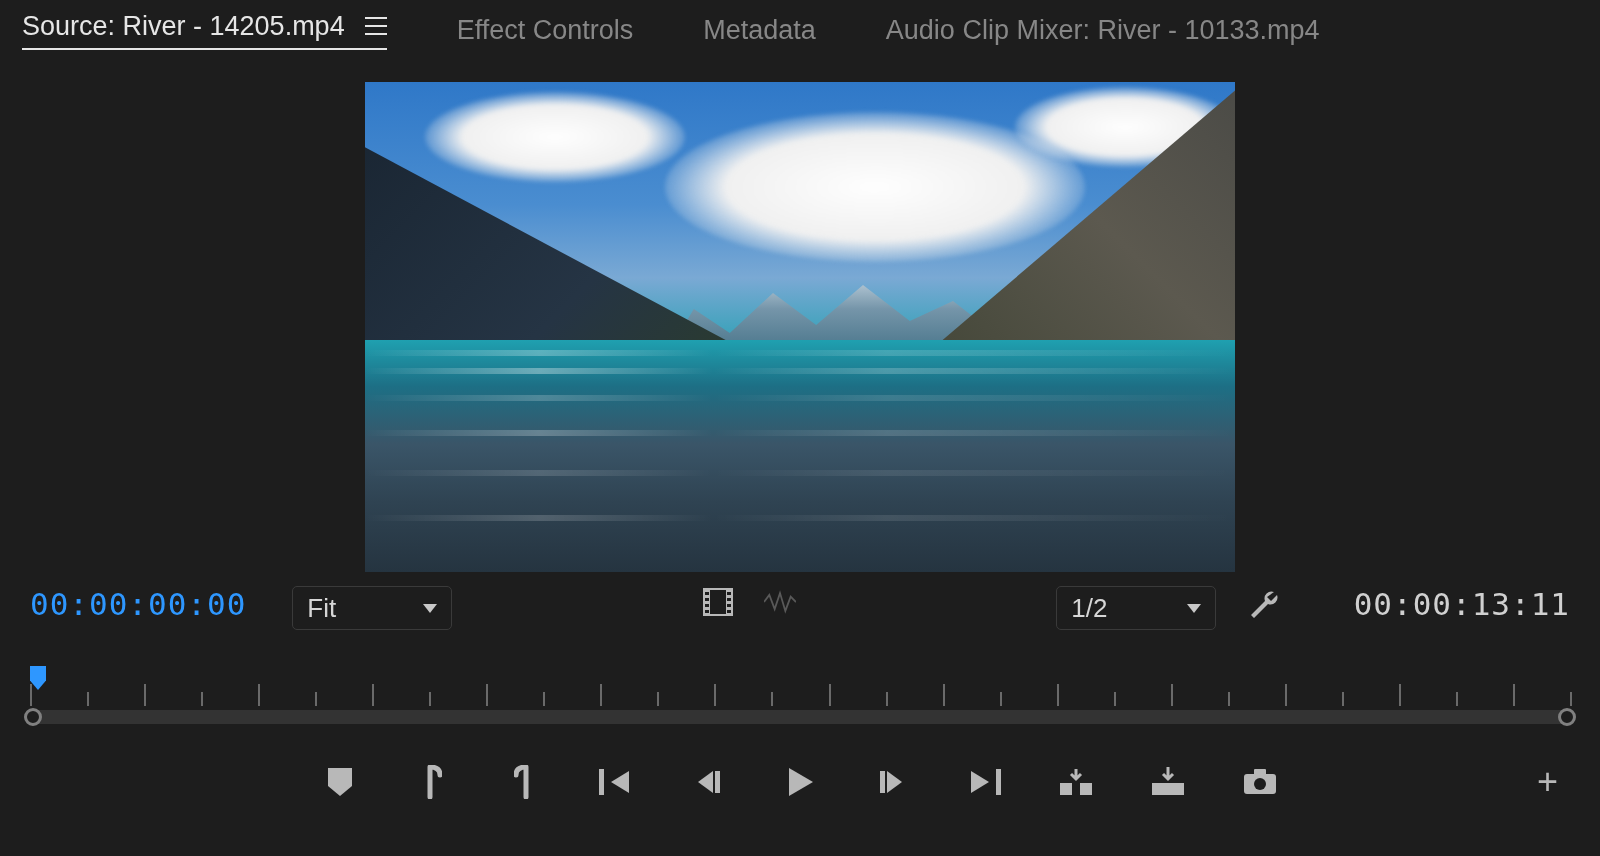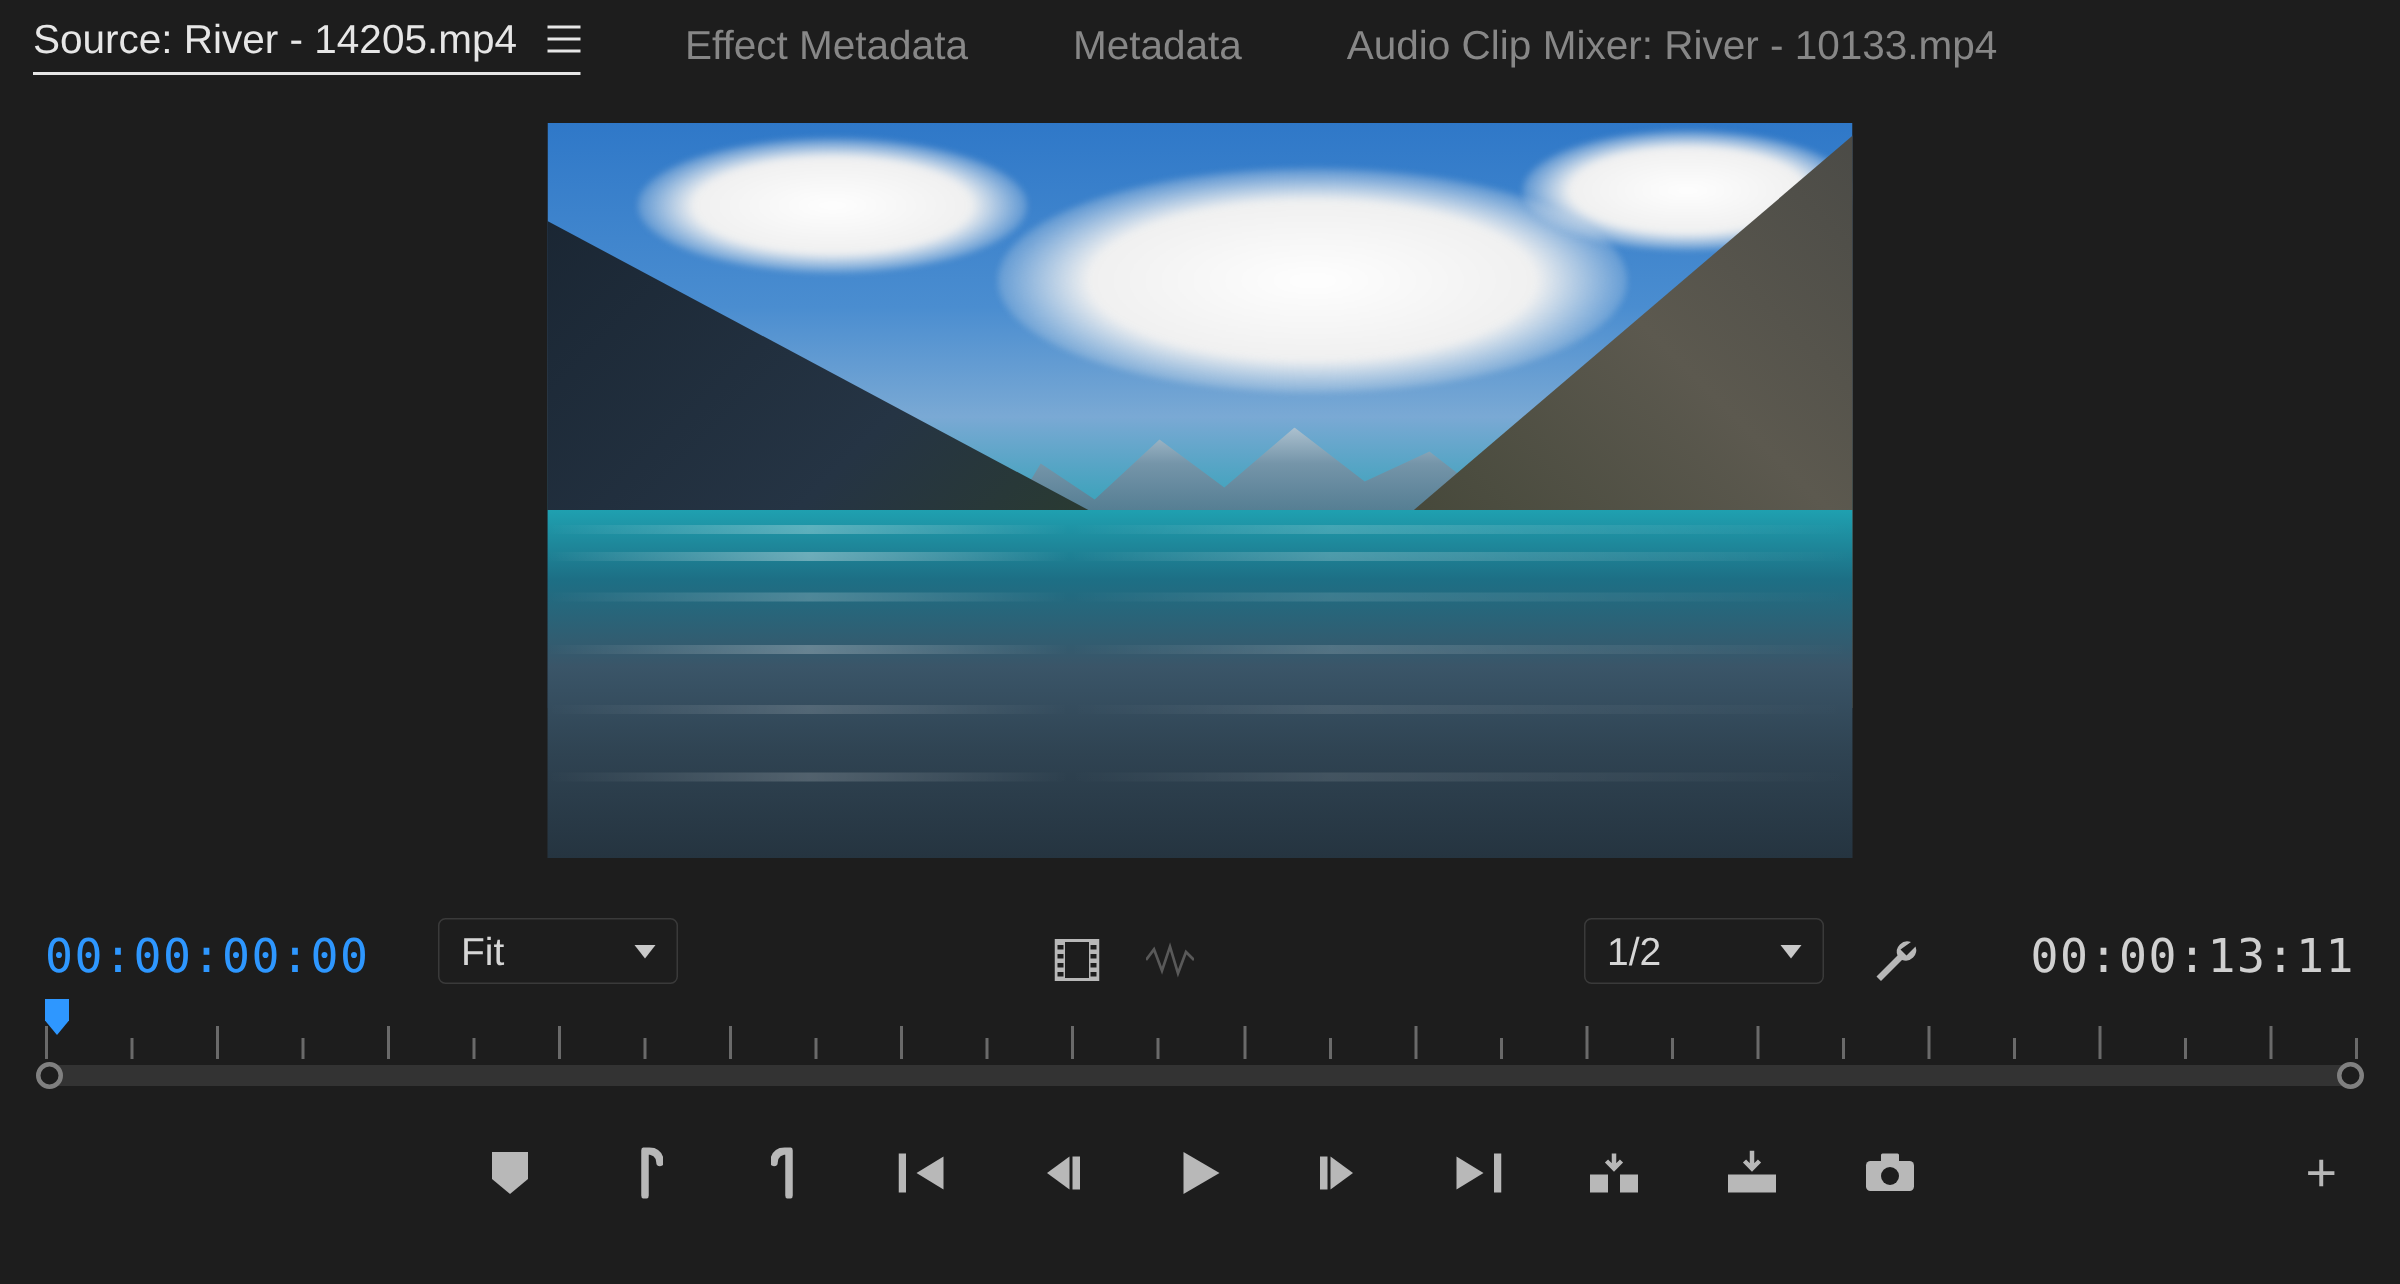--- a/index.html
+++ b/index.html
@@ -11,21 +11,21 @@
   .hamburger span{display:block;height:2px;background:#e6e6e6;}
   .viewer{display:flex;justify-content:center;margin-top:22px;}
   .frame{width:870px;height:490px;position:relative;overflow:hidden;}
   .sky{position:absolute;inset:0;background:linear-gradient(to bottom,#2f78c8 0%,#4a8dd0 25%,#7aa9d4 40%,#2aa0b3 55%,#1f788e 62%,#355062 72%,#2d3e4e 100%);}
   .cloud{position:absolute;background:radial-gradient(ellipse at center,#fefefe 0%,#f0f0f0 50%,rgba(240,240,240,0) 75%);border-radius:50%;filter:blur(2px);}
   .mtn-l{position:absolute;left:-10px;top:60px;width:420px;height:330px;background:linear-gradient(135deg,#1a2633 0%,#253444 50%,#2e4021 100%);clip-path:polygon(0 0,100% 68%,82% 100%,0 100%);}
   .mtn-r{position:absolute;right:-10px;top:0;width:320px;height:390px;background:linear-gradient(225deg,#4a4a46 0%,#5c594f 40%,#3b4030 100%);clip-path:polygon(100% 0,100% 100%,10% 100%,0 70%);}
   .mtn-far{position:absolute;left:300px;top:195px;width:360px;height:80px;background:linear-gradient(to top,#4a6a80 0%,#7a92a4 60%,#cad6dd 100%);clip-path:polygon(0 100%,8% 40%,18% 70%,30% 20%,42% 60%,55% 10%,68% 55%,80% 30%,100% 100%);opacity:.85;}
   .water{position:absolute;left:0;right:0;top:258px;bottom:0;background:linear-gradient(to bottom,#1fa0b0 0%,#1d6f85 20%,#3a5568 45%,#2f4352 70%,#253440 100%);}
   .wave{position:absolute;left:0;right:0;height:6px;background:linear-gradient(90deg,rgba(255,255,255,.0) 0%,rgba(255,255,255,.5) 20%,rgba(255,255,255,.0) 40%,rgba(255,255,255,.3) 60%,rgba(255,255,255,0) 100%);opacity:.55;}
-  .ctrlrow{display:flex;align-items:flex-end;height:70px;margin-top:14px;padding:0 18px;font-size:28px;}
+  .ctrlrow{display:flex;align-items:flex-start;height:70px;margin-top:14px;padding:0 18px;font-size:28px;}
   .tc-in{color:#2e97ff;font-family:Consolas,monospace;font-size:31px;letter-spacing:1px;}
   .tc-out{color:#d0d0d0;font-family:Consolas,monospace;font-size:31px;letter-spacing:1px;margin-left:auto;}
   .dd{display:flex;align-items:center;justify-content:space-between;border:1px solid #3a3a3a;border-radius:5px;height:42px;padding:0 14px;color:#d6d6d6;font-size:26px;cursor:pointer;}
   .dd.fit{width:130px;margin-left:46px;}
   .dd.res{width:130px;margin-left:260px;}
   .chev{width:0;height:0;border-left:7px solid transparent;border-right:7px solid transparent;border-top:9px solid #c9c9c9;}
   .midicons{display:flex;gap:30px;margin-left:250px;align-items:center;}
   .ico{width:32px;height:32px;display:flex;align-items:center;justify-content:center;cursor:pointer;}
   svg{display:block;}
   .wrench{margin-left:30px;cursor:pointer;}
@@ -47,21 +47,21 @@
 
   <div class="tabs">
     <div class="tab active">
       <span>Source: River - 14205.mp4</span>
       <span class="hamburger">
           <span></span>
           <span></span>
           <span></span>
         </span>
     </div>
-    <div class="tab">Effect Metadata</div>
+    <div class="tab">Effect Controls</div>
     <div class="tab">Metadata</div>
     <div class="tab">Audio Clip Mixer: River - 10133.mp4</div>
   </div>
 
   <div class="viewer">
     <div class="frame">
       <div class="sky"></div>
       <div class="cloud" style="left:60px;top:10px;width:260px;height:90px;"></div>
       <div class="cloud" style="left:300px;top:30px;width:420px;height:150px;"></div>
       <div class="cloud" style="left:650px;top:5px;width:220px;height:80px;"></div>

